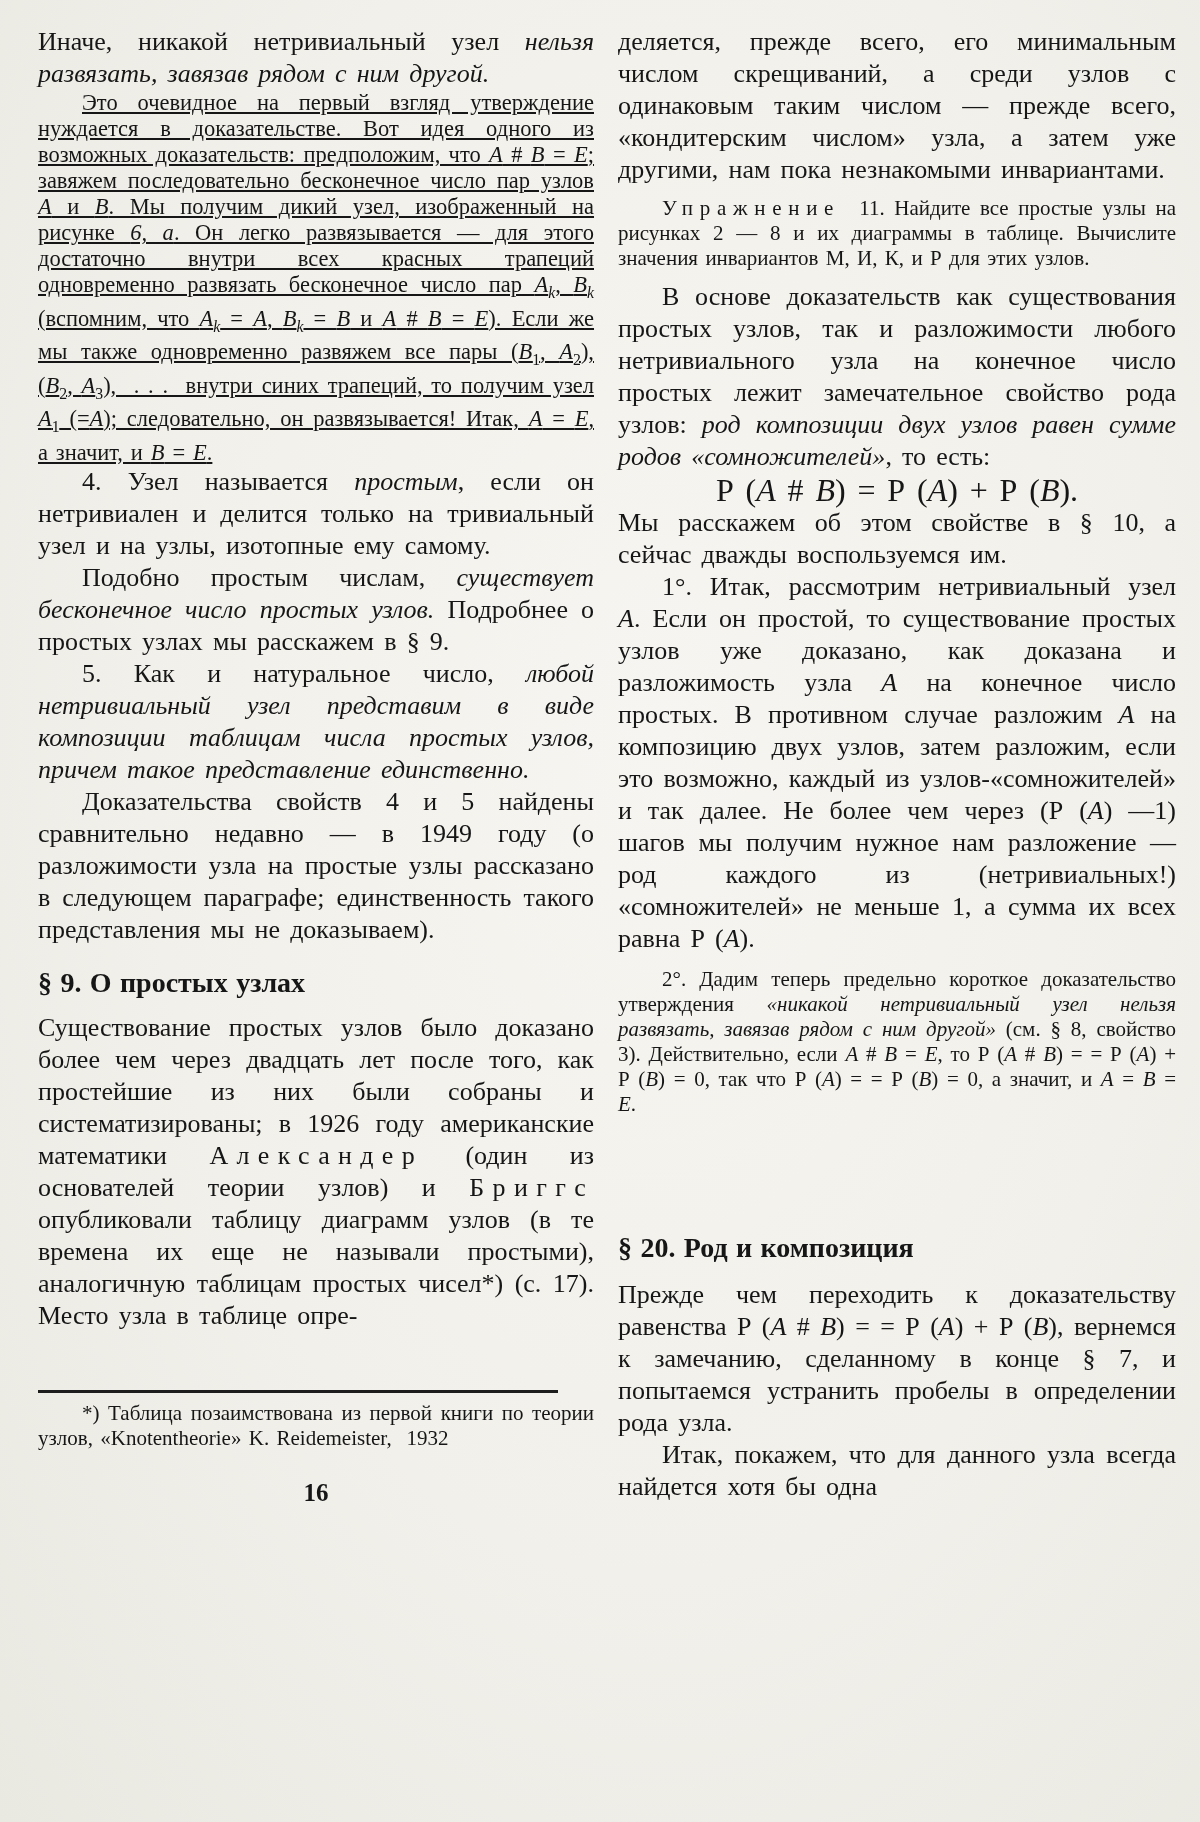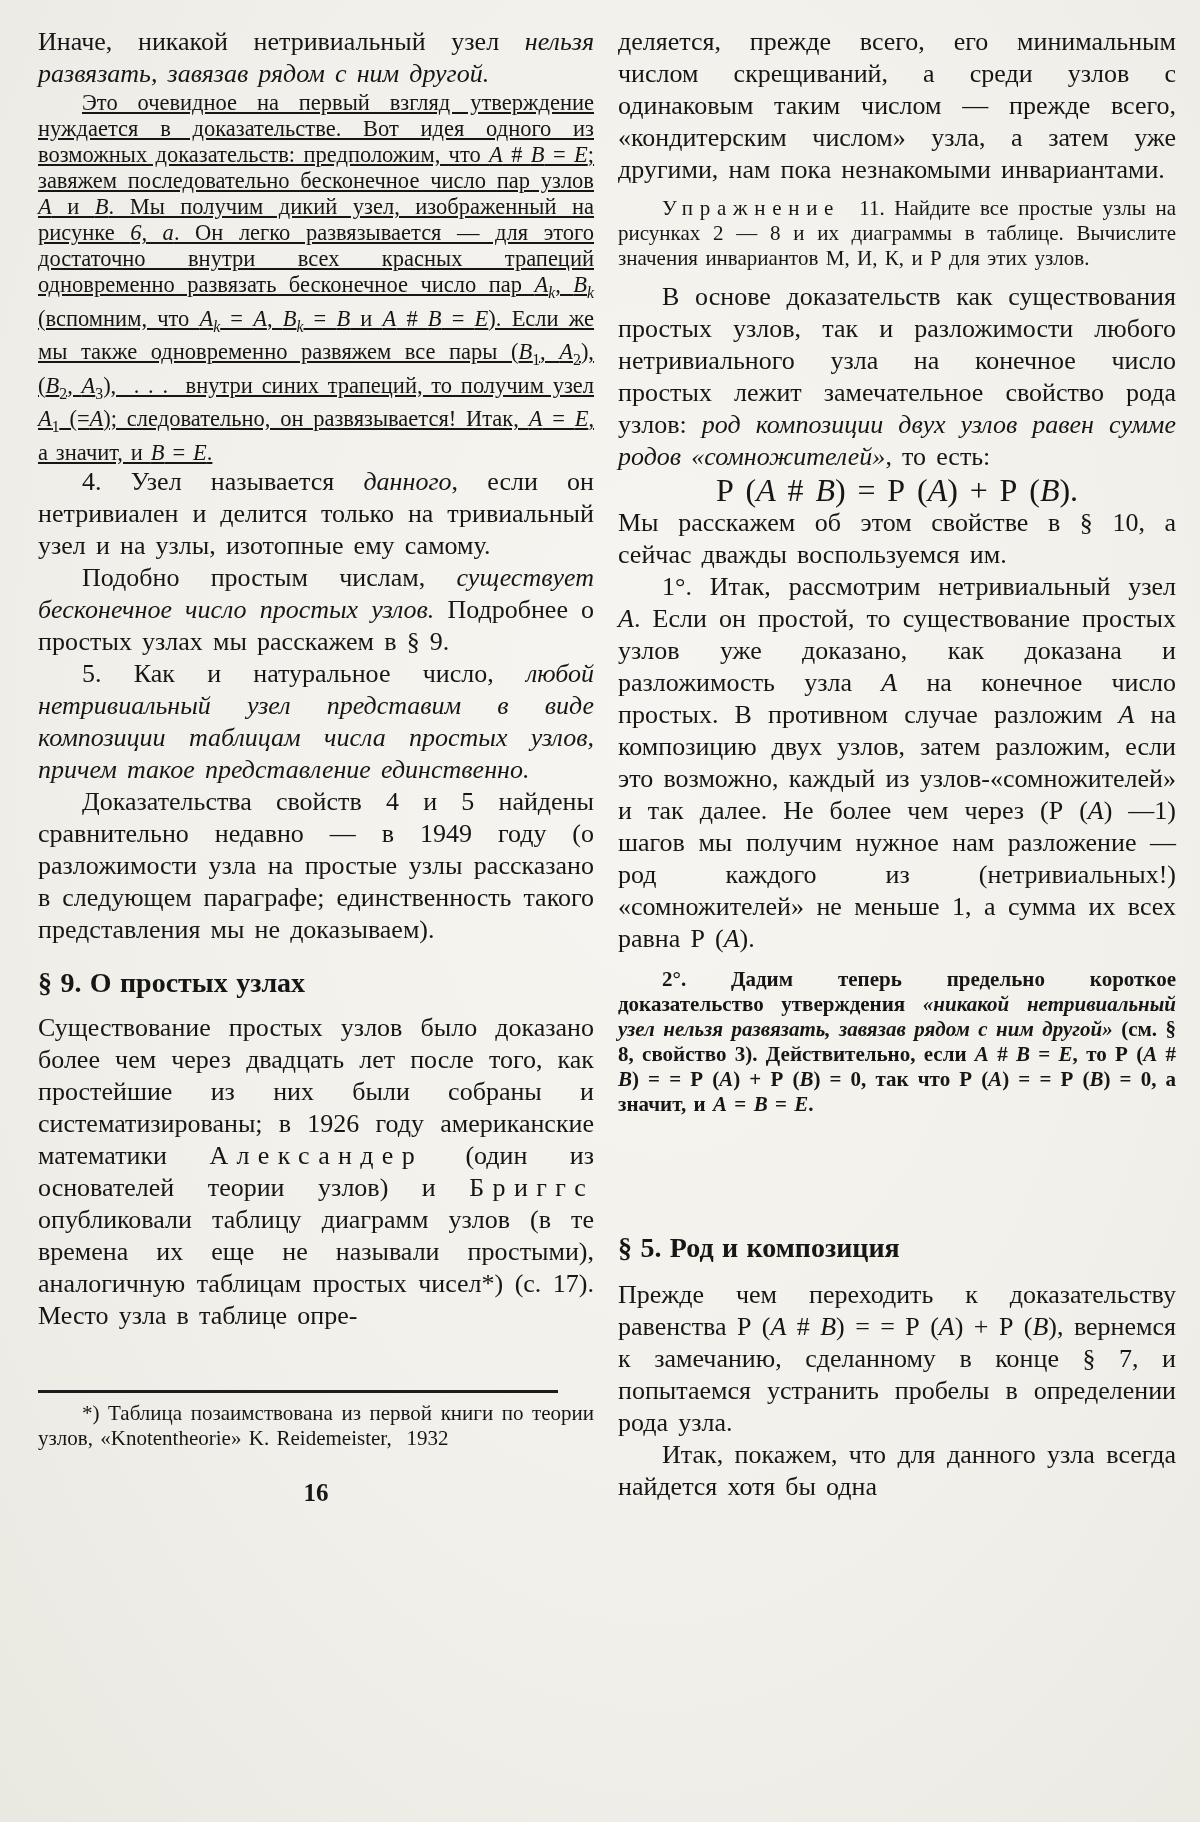--- a/index.html
+++ b/index.html
@@ -29,21 +29,21 @@
   .lsp   { letter-spacing: 0.32em; }
 
   .heading {
     font-size: 28px; line-height: 30px; font-weight: bold;
     text-align: left; word-spacing: 0.05em;
   }
   .heading-9  { margin: 22px 0 14px 0; }
   .heading-10 { margin: 116px 0 16px 0; }
 
   .exercise { margin: 10px 0 10px 0; }
-  .proof-2  { margin-top: 12px; font-weight: bold; }
+  .proof-2  { margin-top: 12px; }
 
   .formula {
     font-size: 32px; line-height: 34px;
     text-align: center; text-indent: 0;
     word-spacing: 0.12em;
   }
 
   .footnote-rule {
     border: none; border-top: 3px solid #1d1d1d;
     margin: 58px 24px 8px 0; width: 520px;
@@ -56,38 +56,38 @@
 </style>
 </head>
 <body>
 
 <div class="page">
   <div class="cols">
 
     <div class="col col-left">
       <p class="t-lg">Иначе, никакой нетривиальный узел <i>нельзя развязать, завязав рядом с ним другой.</i></p>
       <p class="t-md ind">Это очевидное на первый взгляд утверждение нуждается в доказательстве. Вот идея одного из возможных доказательств: предположим, что <i>A</i> # <i>B</i> = <i>E</i>; завяжем последовательно бесконечное число пар узлов <i>A</i> и <i>B</i>. Мы получим дикий узел, изображенный на рисунке <i>6, а</i>. Он легко развязывается — для этого достаточно внутри всех красных трапеций одновременно развязать бесконечное число пар <i>A<sub>k</sub></i>, <i>B<sub>k</sub></i> (вспомним, что <i>A<sub>k</sub></i> = <i>A</i>, <i>B<sub>k</sub></i> = <i>B</i> и <i>A</i> # <i>B</i> = <i>E</i>). Если же мы также одновременно развяжем все пары (<i>B</i><sub>1</sub>, <i>A</i><sub>2</sub>), (<i>B</i><sub>2</sub>, <i>A</i><sub>3</sub>), &nbsp;.&nbsp;.&nbsp;.&nbsp; внутри синих трапеций, то получим узел <i>A</i><sub>1</sub> (=<i>A</i>); следовательно, он развязывается! Итак, <i>A</i> = <i>E</i>, а значит, и <i>B</i> = <i>E</i>.</p>
-      <p class="t-lg ind">4. Узел называется <i>данного</i>, если он нетривиален и делится только на тривиальный узел и на узлы, изотопные ему самому.</p>
+      <p class="t-lg ind">4. Узел называется <i>простым</i>, если он нетривиален и делится только на тривиальный узел и на узлы, изотопные ему самому.</p>
       <p class="t-lg ind">Подобно простым числам, <i>существует бесконечное число простых узлов.</i> Подробнее о простых узлах мы расскажем в § 9.</p>
       <p class="t-lg ind">5. Как и натуральное число, <i>любой нетривиальный узел представим в виде композиции таблицам числа простых узлов, причем такое представление единственно.</i></p>
       <p class="t-lg ind">Доказательства свойств 4 и 5 найдены сравнительно недавно — в 1949 году (о разложимости узла на простые узлы рассказано в следующем параграфе; единственность такого представления мы не доказываем).</p>
       <h2 class="heading heading-9">§ 9. О простых узлах</h2>
       <p class="t-lg">Существование простых узлов было доказано более чем через двадцать лет после того, как простейшие из них были собраны и систематизированы; в 1926 году американские математики <span class="lsp">Александер</span> (один из основателей теории узлов) и <span class="lsp">Бриггс</span> опубликовали таблицу диаграмм узлов (в те времена их еще не называли простыми), аналогичную таблицам простых чисел*) (с. 17). Место узла в таблице опре-</p>
       <hr class="footnote-rule">
       <p class="t-fine ind">*) Таблица позаимствована из первой книги по теории узлов, «Knotentheorie» K.&nbsp;Reidemeister, &nbsp;1932</p>
       <div class="page-number">16</div>
     </div>
 
     <div class="col col-right">
       <p class="t-lg">деляется, прежде всего, его минимальным числом скрещиваний, а среди узлов с одинаковым таким числом — прежде всего, «кондитерским числом» узла, а затем уже другими, нам пока незнакомыми инвариантами.</p>
       <p class="t-fine ind exercise"><span class="lsp">Упражнение</span> &nbsp;11. Найдите все простые узлы на рисунках 2 — 8 и их диаграммы в таблице. Вычислите значения инвариантов М, И, К, и Р для этих узлов.</p>
       <p class="t-lg ind">В основе доказательств как существования простых узлов, так и разложимости любого нетривиального узла на конечное число простых лежит замечательное свойство рода узлов: <i>род композиции двух узлов равен сумме родов «сомножителей»</i>, то есть:</p>
       <p class="formula">Р (<i>A</i> # <i>B</i>) = Р (<i>A</i>) + Р (<i>B</i>).</p>
       <p class="t-lg">Мы расскажем об этом свойстве в § 10, а сейчас дважды воспользуемся им.</p>
       <p class="t-lg ind">1°. Итак, рассмотрим нетривиальный узел <i>A</i>. Если он простой, то существование простых узлов уже доказано, как доказана и разложимость узла <i>A</i> на конечное число простых. В противном случае разложим <i>A</i> на композицию двух узлов, затем разложим, если это возможно, каждый из узлов-«сомножителей» и так далее. Не более чем через (Р (<i>A</i>) —1) шагов мы получим нужное нам разложение — род каждого из (нетривиальных!) «сомножителей» не меньше 1, а сумма их всех равна Р (<i>A</i>).</p>
       <p class="t-fine ind proof-2">2°. Дадим теперь предельно короткое доказательство утверждения <i>«никакой нетривиальный узел нельзя развязать, завязав рядом с ним другой»</i> (см. § 8, свойство 3). Действительно, если <i>A</i> # <i>B</i> = <i>E</i>, то Р (<i>A</i> # <i>B</i>) = = Р (<i>A</i>) + Р (<i>B</i>) = 0, так что Р (<i>A</i>) = = Р (<i>B</i>) = 0, а значит, и <i>A</i> = <i>B</i> = <i>E</i>.</p>
-      <h2 class="heading heading-10">§ 5. Род и композиция</h2>
+      <h2 class="heading heading-10">§ 20. Род и композиция</h2>
       <p class="t-lg">Прежде чем переходить к доказательству равенства Р (<i>A</i> # <i>B</i>) = = Р (<i>A</i>) + Р (<i>B</i>), вернемся к замечанию, сделанному в конце § 7, и попытаемся устранить пробелы в определении рода узла.</p>
       <p class="t-lg ind">Итак, покажем, что для данного узла всегда найдется хотя бы одна</p>
     </div>
 
   </div>
 </div>
 
 </body></html>

